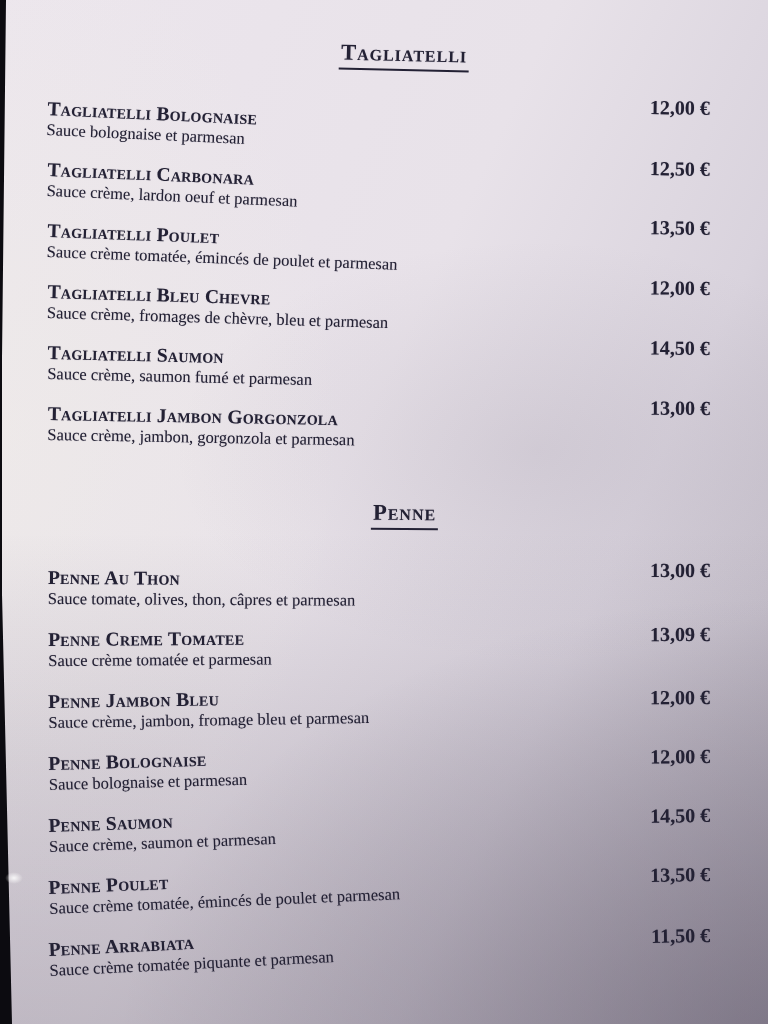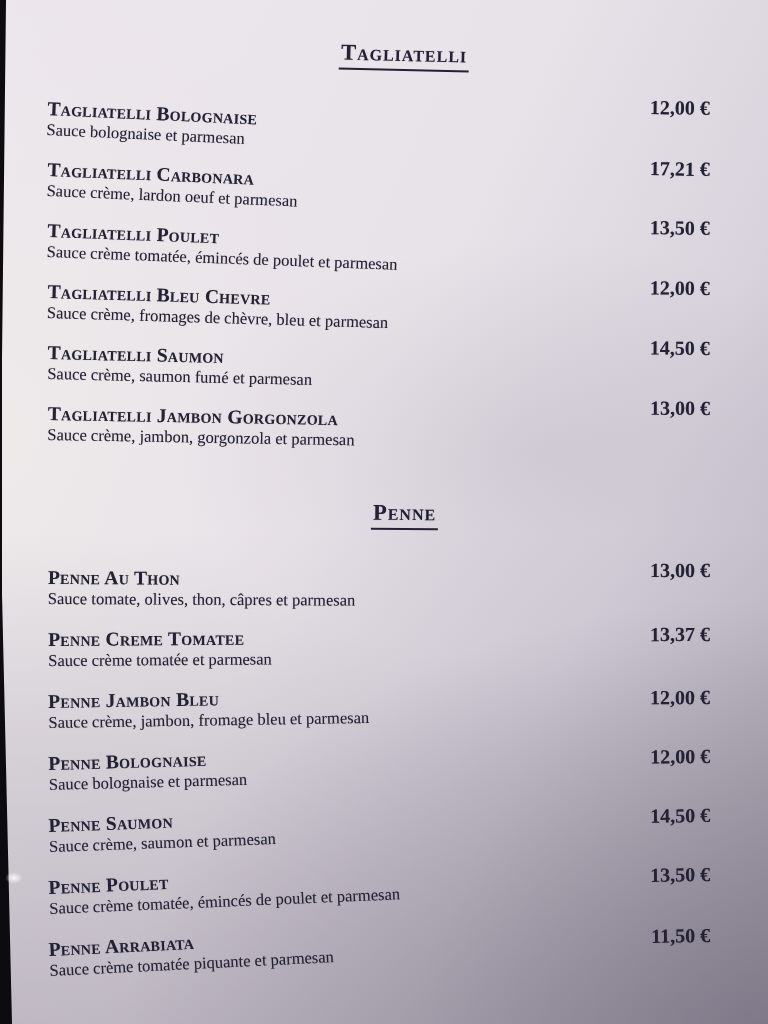--- a/index.html
+++ b/index.html
@@ -94,21 +94,21 @@
           <div class="desc">Sauce bolognaise et parmesan</div>
         </div>
         <div class="price">12,00 €</div>
       </div>
 
       <div class="item t2">
         <div class="left">
           <div class="name">Tagliatelli Carbonara</div>
           <div class="desc">Sauce crème, lardon oeuf et parmesan</div>
         </div>
-        <div class="price">17,21 €</div>
+        <div class="price">12,50 €</div>
       </div>
 
       <div class="item t3">
         <div class="left">
           <div class="name">Tagliatelli Poulet</div>
           <div class="desc">Sauce crème tomatée, émincés de poulet et parmesan</div>
         </div>
         <div class="price">13,50 €</div>
       </div>
 
@@ -146,21 +146,21 @@
           <div class="desc">Sauce tomate, olives, thon, câpres et parmesan</div>
         </div>
         <div class="price">13,00 €</div>
       </div>
 
       <div class="item p2">
         <div class="left">
           <div class="name">Penne Creme Tomatee</div>
           <div class="desc">Sauce crème tomatée et parmesan</div>
         </div>
-        <div class="price">13,37 €</div>
+        <div class="price">13,09 €</div>
       </div>
 
       <div class="item p3">
         <div class="left">
           <div class="name">Penne Jambon Bleu</div>
           <div class="desc">Sauce crème, jambon, fromage bleu et parmesan</div>
         </div>
         <div class="price">12,00 €</div>
       </div>
 

